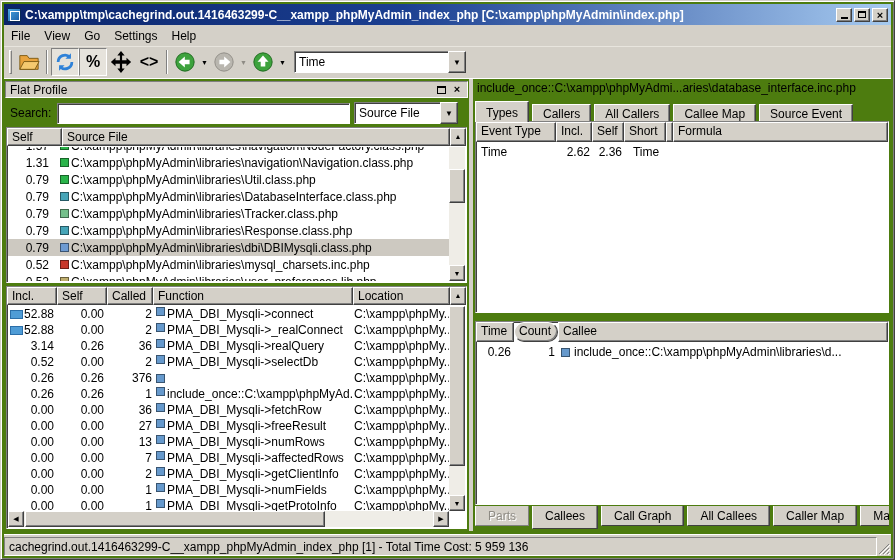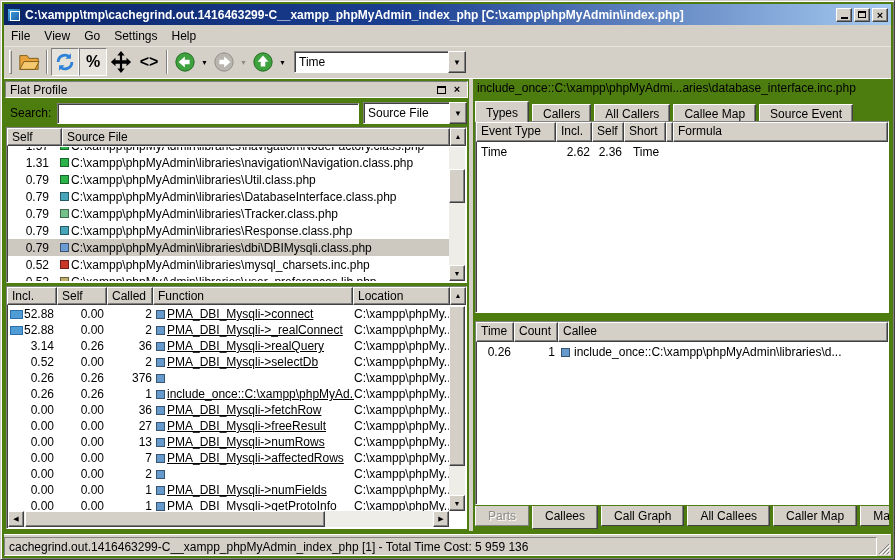--- a/index.html
+++ b/index.html
@@ -65,21 +65,21 @@
   
   .docktitle { position:absolute; left:1px; right:1px; top:2px; height:17px;
     display:flex; align-items:center; padding:0 4px; border:1px solid #fff;
     border-top-color:#808080; border-left-color:#808080; background:#d4d0c8; font-size:12px; }
   .docktitle .spacer { flex:1; }
   .dock-icon { width:12px; height:11px; display:flex; align-items:center; justify-content:center; margin-left:4px; }
   .float-glyph { width:9px; height:8px; border:1px solid #000; border-top-width:2px; }
   .close-glyph { font-size:11px; font-weight:bold; line-height:9px; }
 
   
-  .searchrow { position:absolute; left:2px; right:2px; top:21px; height:26px; display:flex; align-items:center; }
+  .searchrow { position:absolute; left:2px; right:11px; top:21px; height:26px; display:flex; align-items:center; }
   .searchrow label { padding:0 6px 0 4px; }
   .searchrow input { flex:1; height:21px; border:1px solid #fff; border-top-color:#808080; border-left-color:#808080;
     box-shadow: inset 1px 1px 0 #404040; background:#fff; font-family:"Liberation Sans",sans-serif; font-size:12px; padding:0 3px; outline:none; }
   .searchrow .combo { width:104px; margin-left:4px; }
 
   
   .gtable { position:absolute; background:#fff; border:1px solid #fff; border-top-color:#808080; border-left-color:#808080;
     box-shadow: inset 1px 1px 0 #404040; overflow:hidden; }
   .ghead { display:flex; height:18px; position:relative; z-index:2; }
   .ghead .hcell { background:#d4d0c8; border:1px solid #404040; border-top-color:#fff; border-left-color:#fff;
@@ -94,21 +94,21 @@
   .sq { width:9px; height:9px; border:1px solid rgba(0,0,0,.45); margin-right:2px; flex:0 0 auto; }
   .srow .pth { overflow:hidden; }
 
   
   #func-table { left:2px; right:2px; top:207px; bottom:2px; }
   .frow { display:flex; height:16px; align-items:center; white-space:nowrap; }
   .frow .c-incl { width:50px; flex:0 0 auto; display:flex; align-items:center; justify-content:flex-end; padding-right:4px; }
   .frow .c-incl .bar { width:13px; height:9px; background:#4f9cd6; border:1px solid #2b6ea8; margin-right:auto; margin-left:2px; }
   .frow .c-self { width:50px; text-align:right; padding-right:4px; flex:0 0 auto; }
   .frow .c-called { width:46px; text-align:right; padding-right:2px; flex:0 0 auto; }
-  .frow .c-func { width:200px; flex:0 0 auto; display:flex; align-items:center; overflow:hidden;text-decoration:underline; }
+  .frow .c-func { width:200px; flex:0 0 auto; display:flex; overflow:hidden; }
   .frow .c-loc { flex:1; overflow:hidden; }
 
   
   .sb { background:#efede7; position:absolute; }
   .sb-btn { background:#d4d0c8; border:1px solid #404040; border-top-color:#fff; border-left-color:#fff;
     box-shadow: inset -1px -1px 0 #808080; display:flex; align-items:center; justify-content:center;
     font-size:7px; color:#000; position:absolute; }
   .sb-thumb { background:#d4d0c8; border:1px solid #404040; border-top-color:#fff; border-left-color:#fff;
     box-shadow: inset -1px -1px 0 #808080; position:absolute; }
 
@@ -442,20 +442,21 @@
               <span class="c-loc">C:\xampp\phpMy...</span>
             </div>
             <div class="frow">
               <span class="c-incl">
                 <span>0.00</span>
               </span>
               <span class="c-self">0.00</span>
               <span class="c-called">2</span>
               <span class="c-func">
                 <span class="sq" style="background: rgb(102, 153, 204); margin-left: 2px; margin-right: 2px;"></span>
+                <span>PMA_DBI_Mysqli-&gt;getClientInfo</span>
               </span>
               <span class="c-loc">C:\xampp\phpMy...</span>
             </div>
             <div class="frow">
               <span class="c-incl">
                 <span>0.00</span>
               </span>
               <span class="c-self">0.00</span>
               <span class="c-called">1</span>
               <span class="c-func">
@@ -518,21 +519,21 @@
             <span style="width:32px; text-align:right; padding-right:3px;">2.36</span>
             <span style="width:42px; text-align:center;">Time</span>
             <span style="flex:1;"></span>
           </div>
         </div>
       </div>
 
       <div class="gtable" id="callees-table">
         <div class="ghead" style="height:20px;">
           <span class="hcell" style="width:38px;">Time</span>
-          <span class="hcell" style="width:44px;">Count</span>
+          <span class="hcell" style="width:44px;border-radius:10px;">Count</span>
           <span class="hcell" style="flex:1 1 auto; width:auto;">Callee</span>
         </div>
         <div class="gbody" style="top:21px;">
           <div class="crow">
             <span style="width:38px; text-align:right; padding-right:4px;">0.26</span>
             <span style="width:44px; text-align:right; padding-right:4px;">1</span>
             <span class="sq" style="background:#6699cc; margin-left:2px; margin-right:4px;"></span>
             <span style="flex:1; overflow:hidden; white-space:nowrap;">include_once::C:\xampp\phpMyAdmin\libraries\d...</span>
           </div>
         </div>

